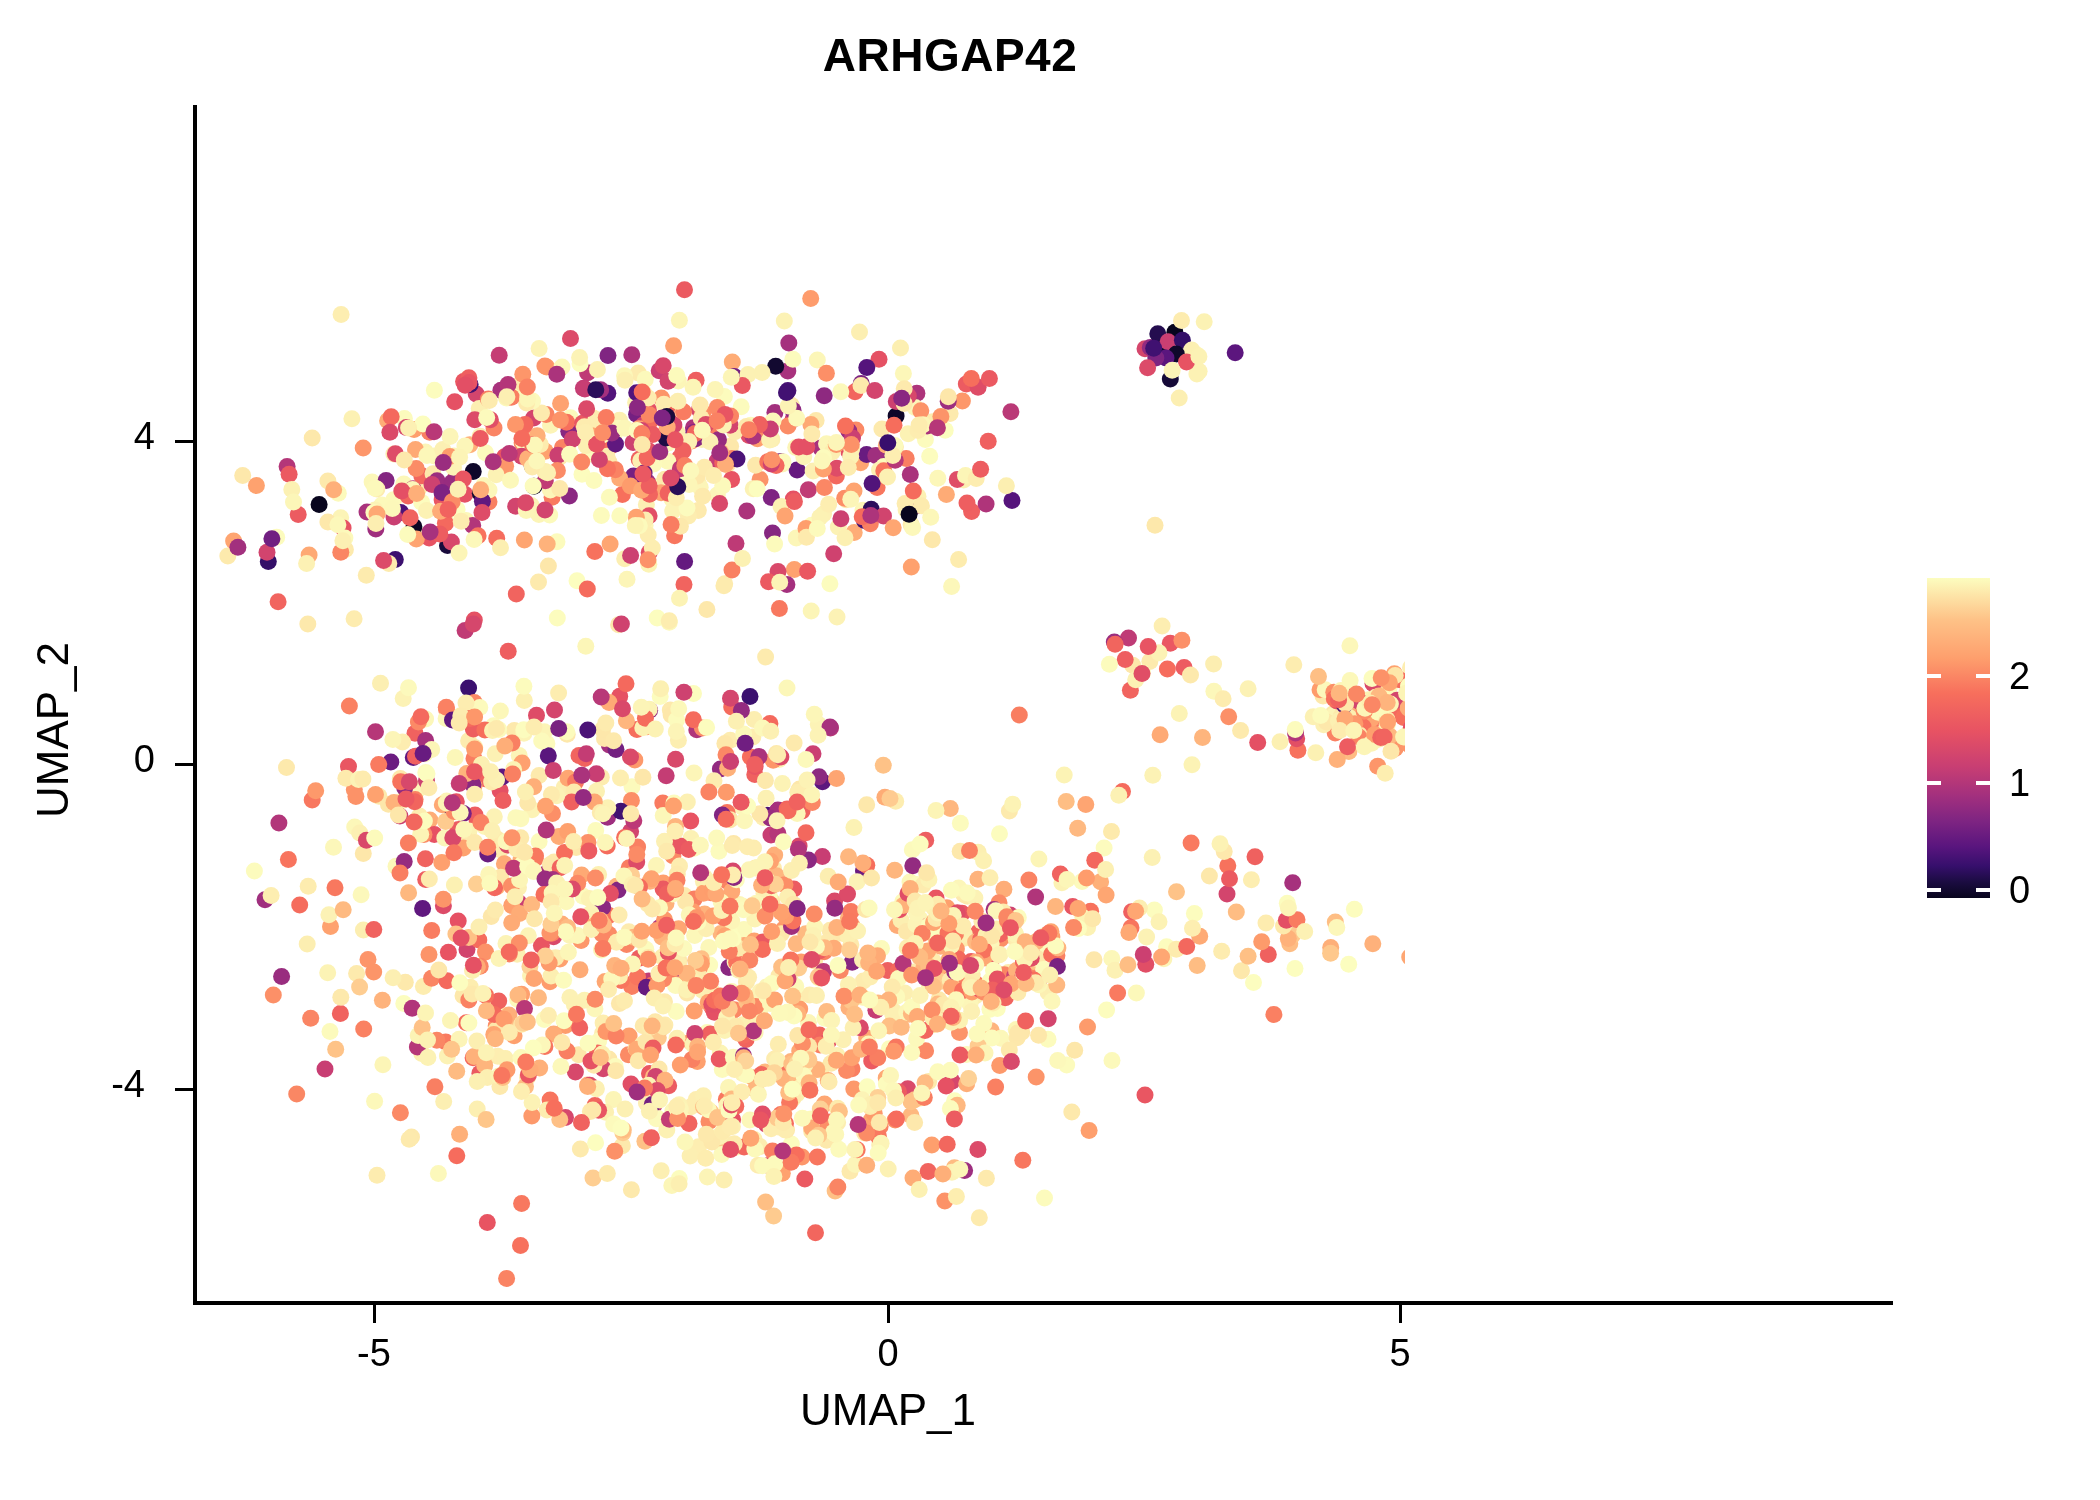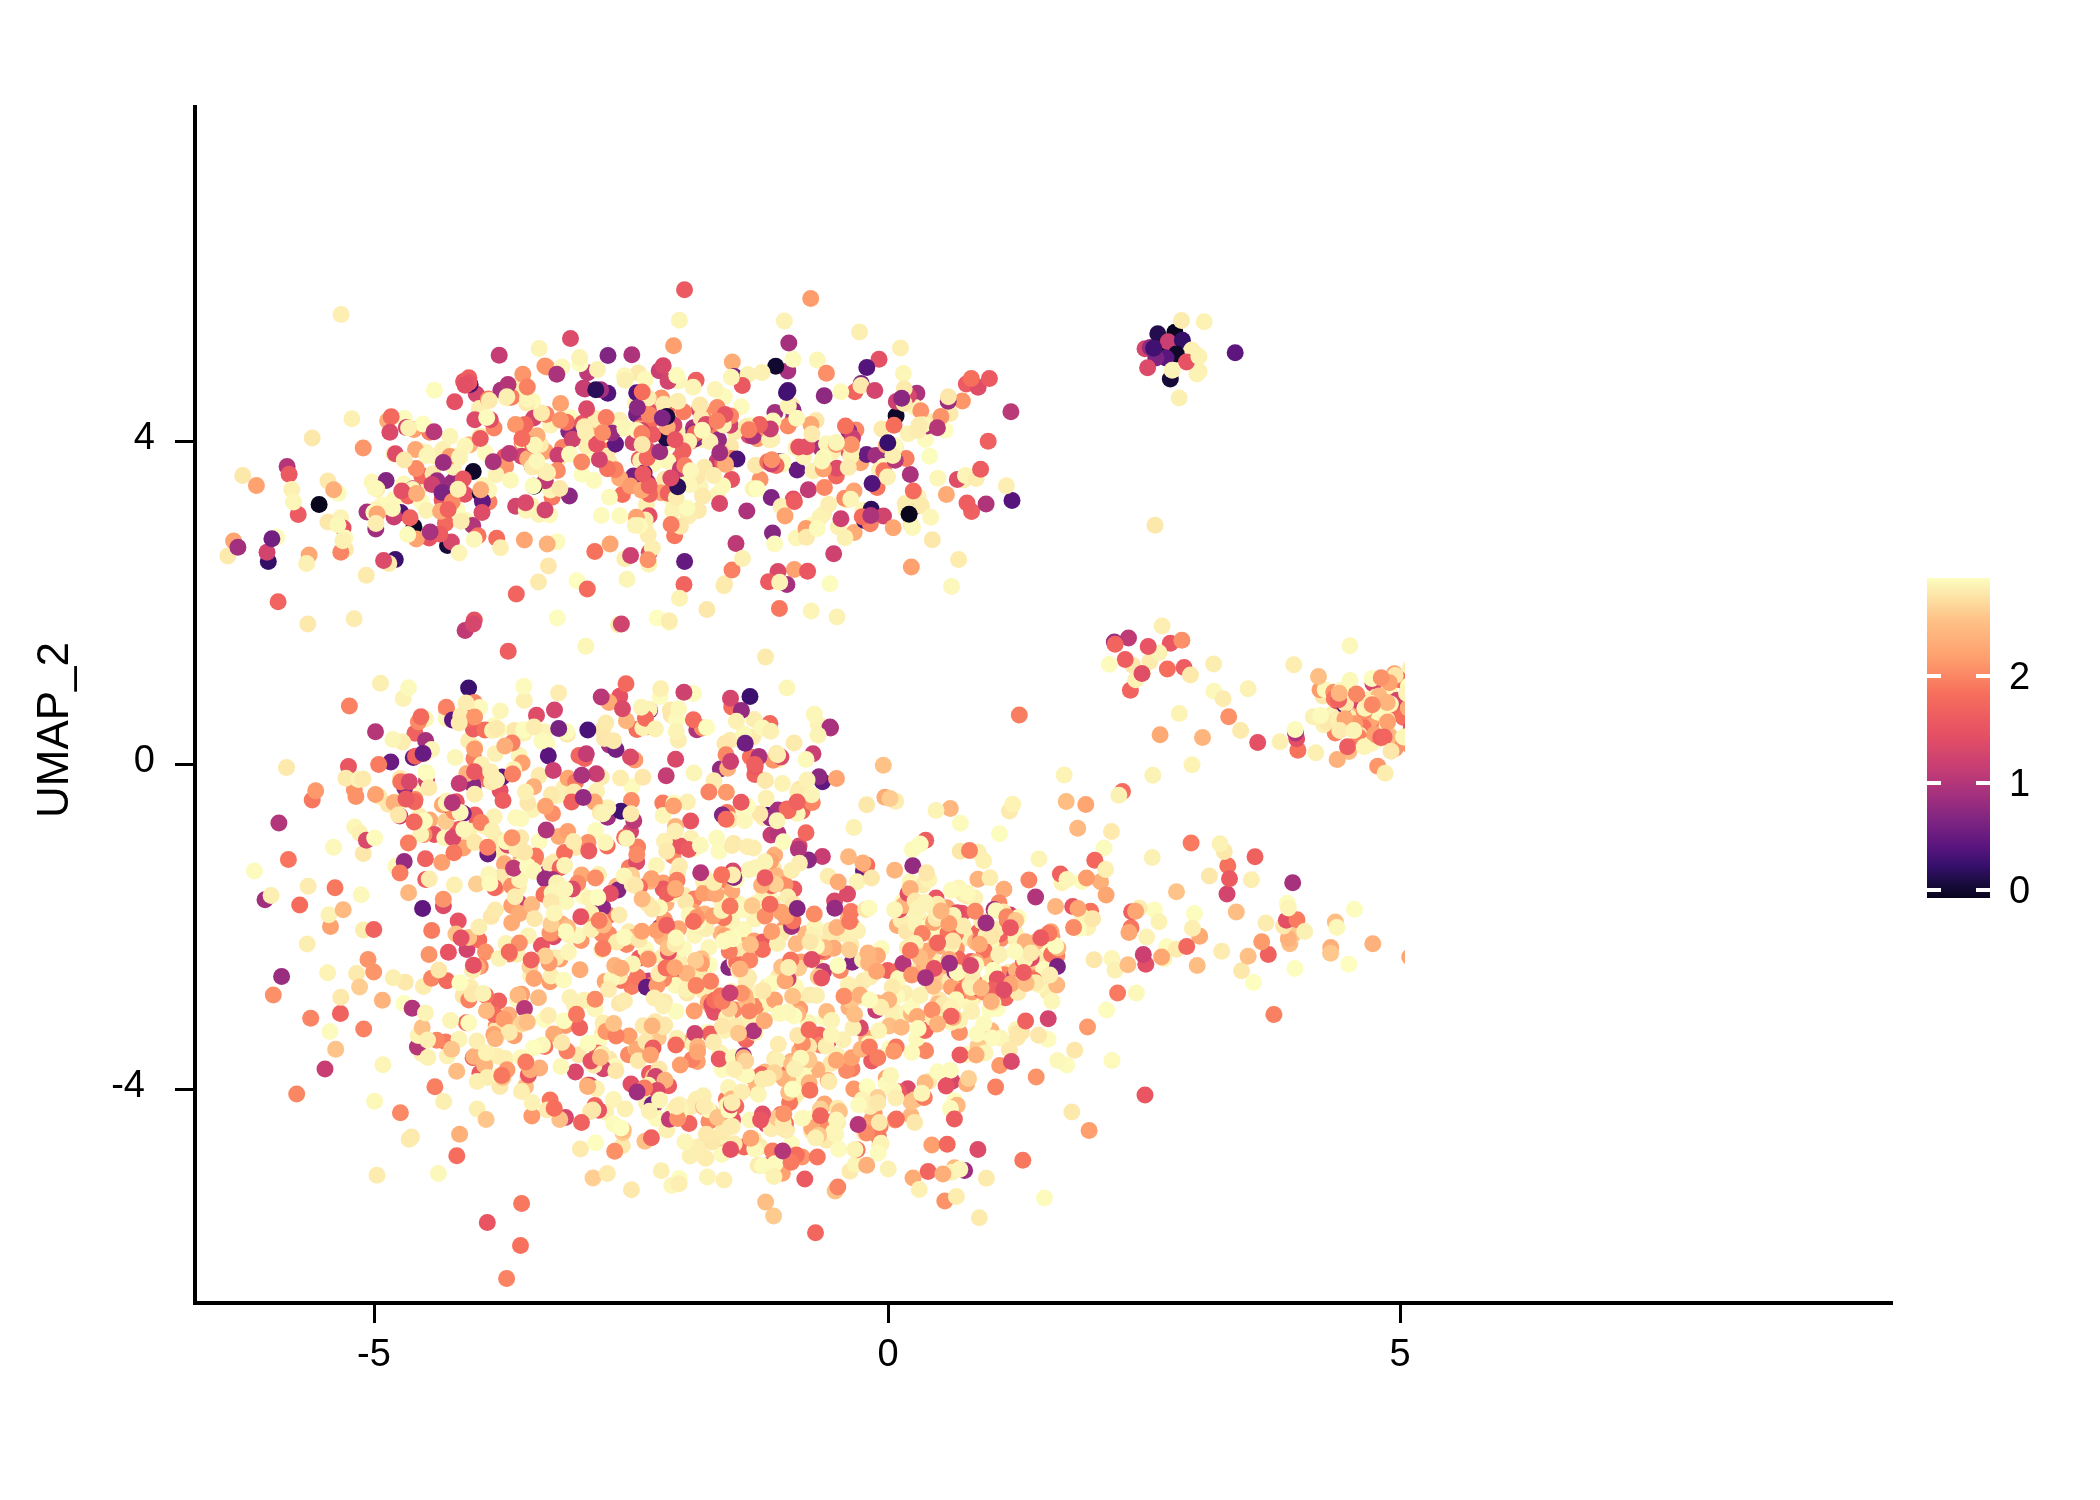--- a/index.html
+++ b/index.html
@@ -46,40 +46,42 @@
   .legend-tick{position:absolute;height:4px;width:14px;background:#fff;}
   .legend-tick.left{left:0;}
   .legend-tick.right{right:0;}
   .legend-label{position:absolute;left:82px;font-size:38px;color:#000;transform:translateY(-50%);}
 </style>
 </head>
 <body>
 
 <div id="root">
 
+  <div id="title">ARHGAP42</div>
 
   <div id="yaxis-line"></div>
   <div id="xaxis-line"></div>
 
   <div class="ytick" style="top:440px;"></div>
   <div class="ytick" style="top:763px;"></div>
   <div class="ytick" style="top:1088px;"></div>
 
   <div class="ytick-label" style="left:95px;top:415px;">4</div>
   <div class="ytick-label" style="left:95px;top:738px;">0</div>
   <div class="ytick-label" style="left:85px;top:1063px;">-4</div>
 
   <div class="xtick" style="left:373px;"></div>
   <div class="xtick" style="left:887px;"></div>
   <div class="xtick" style="left:1399px;"></div>
 
   <div class="xtick-label" style="left:314px;top:1332px;">-5</div>
   <div class="xtick-label" style="left:828px;top:1332px;">0</div>
   <div class="xtick-label" style="left:1340px;top:1332px;">5</div>
 
+  <div id="xaxis-title">UMAP_1</div>
   <div id="yaxis-title">UMAP_2</div>
 
   <div id="panel">
     <svg id="scatter" viewBox="0 0 1210 1198" width="1210" height="1198">
         <circle cx="273.2" cy="273.2" r="8.5" fill="rgb(252,250,188)"></circle>
         <circle cx="438.5" cy="371.0" r="8.5" fill="rgb(117,32,129)"></circle>
         <circle cx="585.7" cy="356.4" r="8.5" fill="rgb(119,33,129)"></circle>
         <circle cx="520.3" cy="321.0" r="8.5" fill="rgb(249,124,97)"></circle>
         <circle cx="301.7" cy="433.3" r="8.5" fill="rgb(245,108,93)"></circle>
         <circle cx="329.4" cy="434.9" r="8.5" fill="rgb(254,165,113)"></circle>

